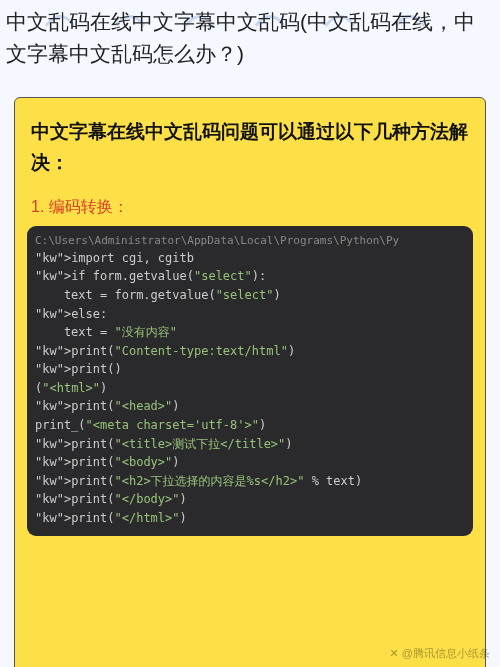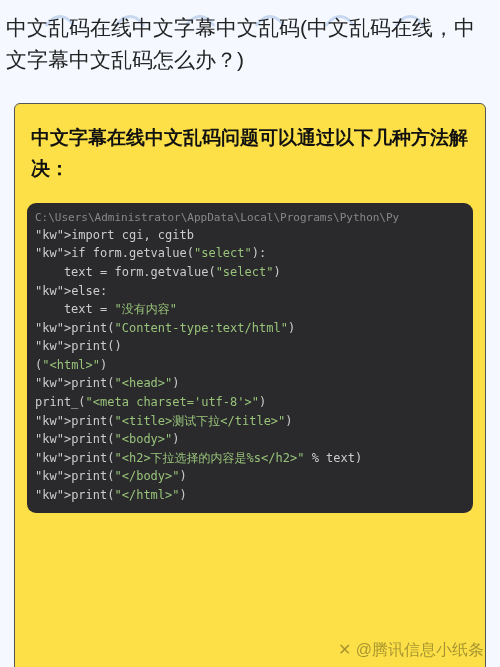--- a/index.html
+++ b/index.html
@@ -28,21 +28,21 @@
   border-radius: 50% 50% 0 0 / 80% 80% 0 0;
   border-left-color: transparent;
   border-right-color: transparent;
   border-top: 3px solid #c8d8f0;
 }
 .page-title {
   position: relative;
   z-index: 1;
   font-size: 21px;
   color: #222;
-  padding: 12px 6px 8px 6px;
+  padding: 6px 6px 8px 6px;
   line-height: 1.5;
   font-weight: 400;
 }
 .card {
   position: relative;
   z-index: 1;
   margin: 20px 14px 0 14px;
   background: #fde047;
   border: 1px solid #555;
   border-radius: 6px;
@@ -79,23 +79,23 @@
   border-radius: 9px;
 }
 .code-path {
   color: #888;
   font-size: 11px;
 }
 .code-line { white-space: pre; }
 .st { color: #98c379; }
 .watermark {
   position: absolute;
-  right: 16px;
+  right: 10px;
   bottom: 6px;
-  font-size: 16px;
+  font-size: 11px;
   color: rgba(0,0,0,0.35);
   z-index: 2;
 }
 </style>
 </head>
 <body>
 
 <div class="bg-arcs">
   <div class="arc" style="left:35px"></div>
   <div class="arc" style="left:105px"></div>
@@ -103,20 +103,21 @@
   <div class="arc" style="left:245px"></div>
   <div class="arc" style="left:315px"></div>
   <div class="arc" style="left:385px"></div>
 </div>
 
 <div class="page-title">中文乱码在线中文字幕中文乱码(中文乱码在线，中文字幕中文乱码怎么办？)</div>
 
 <div class="card">
   <div class="section-heading">中文字幕在线中文乱码问题可以通过以下几种方法解决：</div>
 
+  <div class="method-title">1. 编码转换：</div>
 
   <div class="code-block">
     <div class="code-path">C:\Users\Administrator\AppData\Local\Programs\Python\Py</div>
     <div id="code-lines">
         <div class="code-line"><span class="&lt;span">"kw"</span>&gt;import cgi, cgitb</div>
         <div class="code-line"><span class="&lt;span">"kw"</span>&gt;if form.getvalue(<span class="st">"select"</span>):</div>
         <div class="code-line">    text = form.getvalue(<span class="st">"select"</span>)</div>
         <div class="code-line"><span class="&lt;span">"kw"</span>&gt;else:</div>
         <div class="code-line">    text = <span class="st">"没有内容"</span></div>
         <div class="code-line"><span class="&lt;span">"kw"</span>&gt;print(<span class="st">"Content-type:text/html"</span>)</div>

